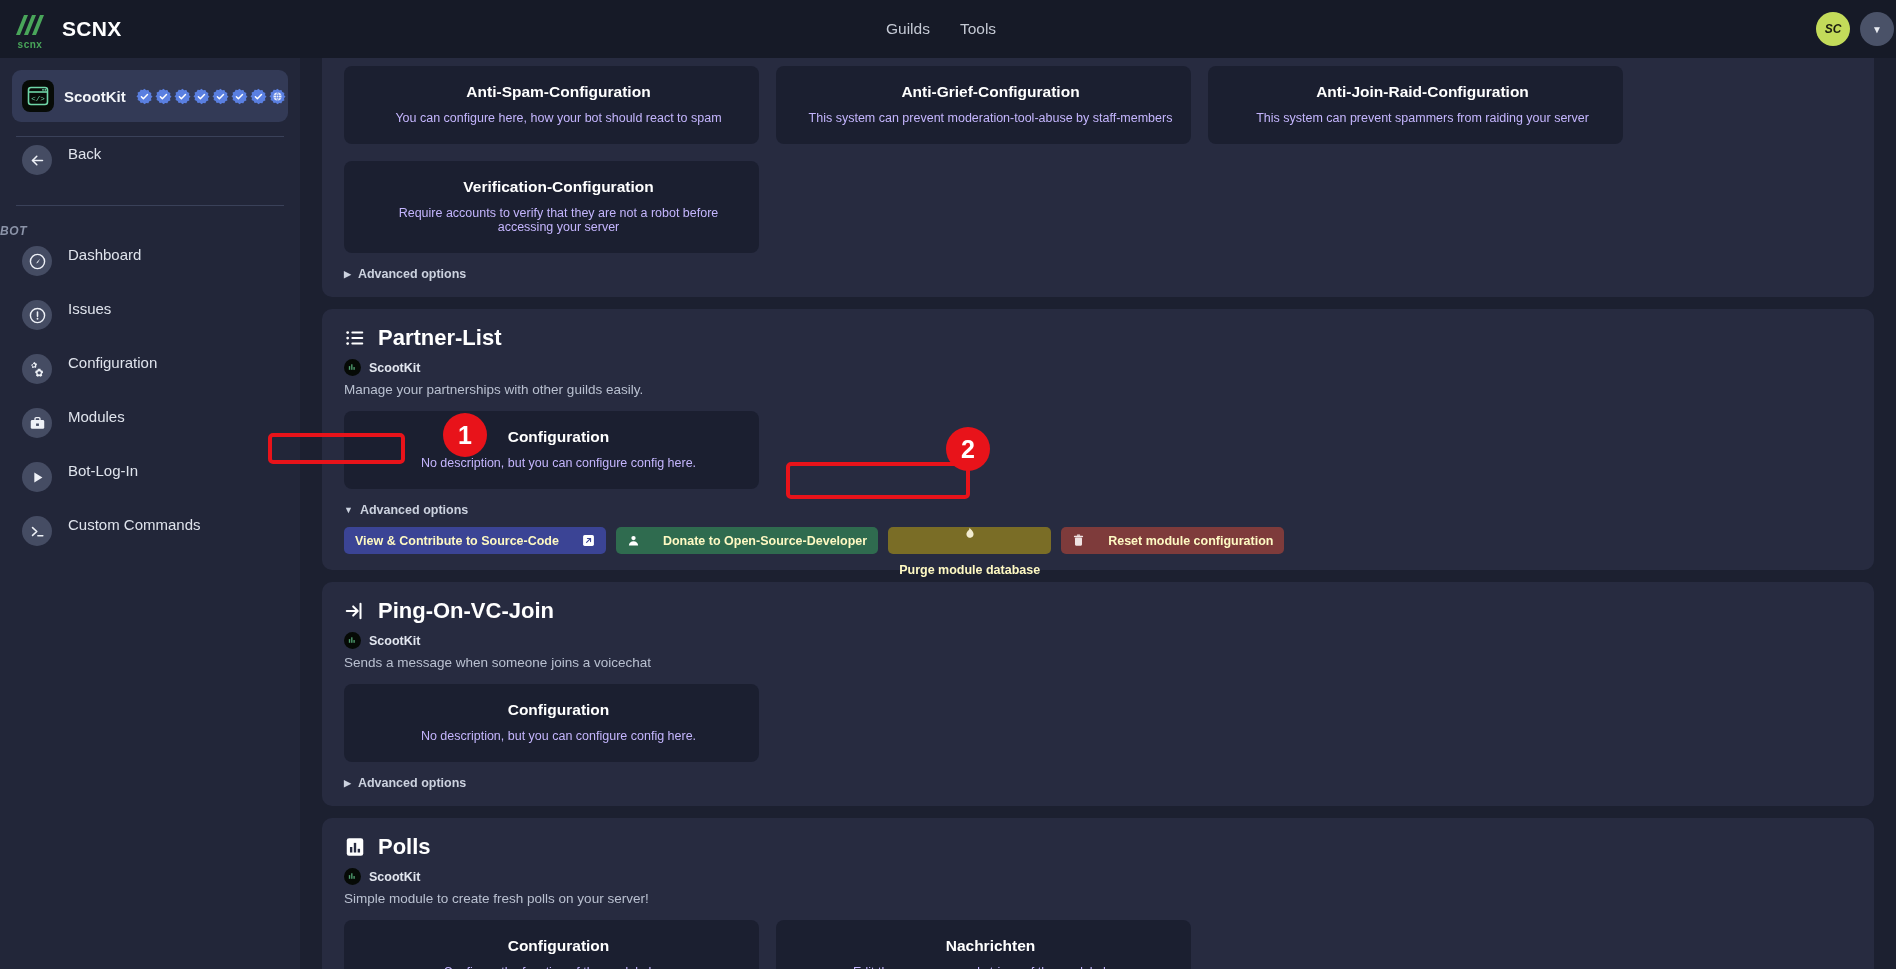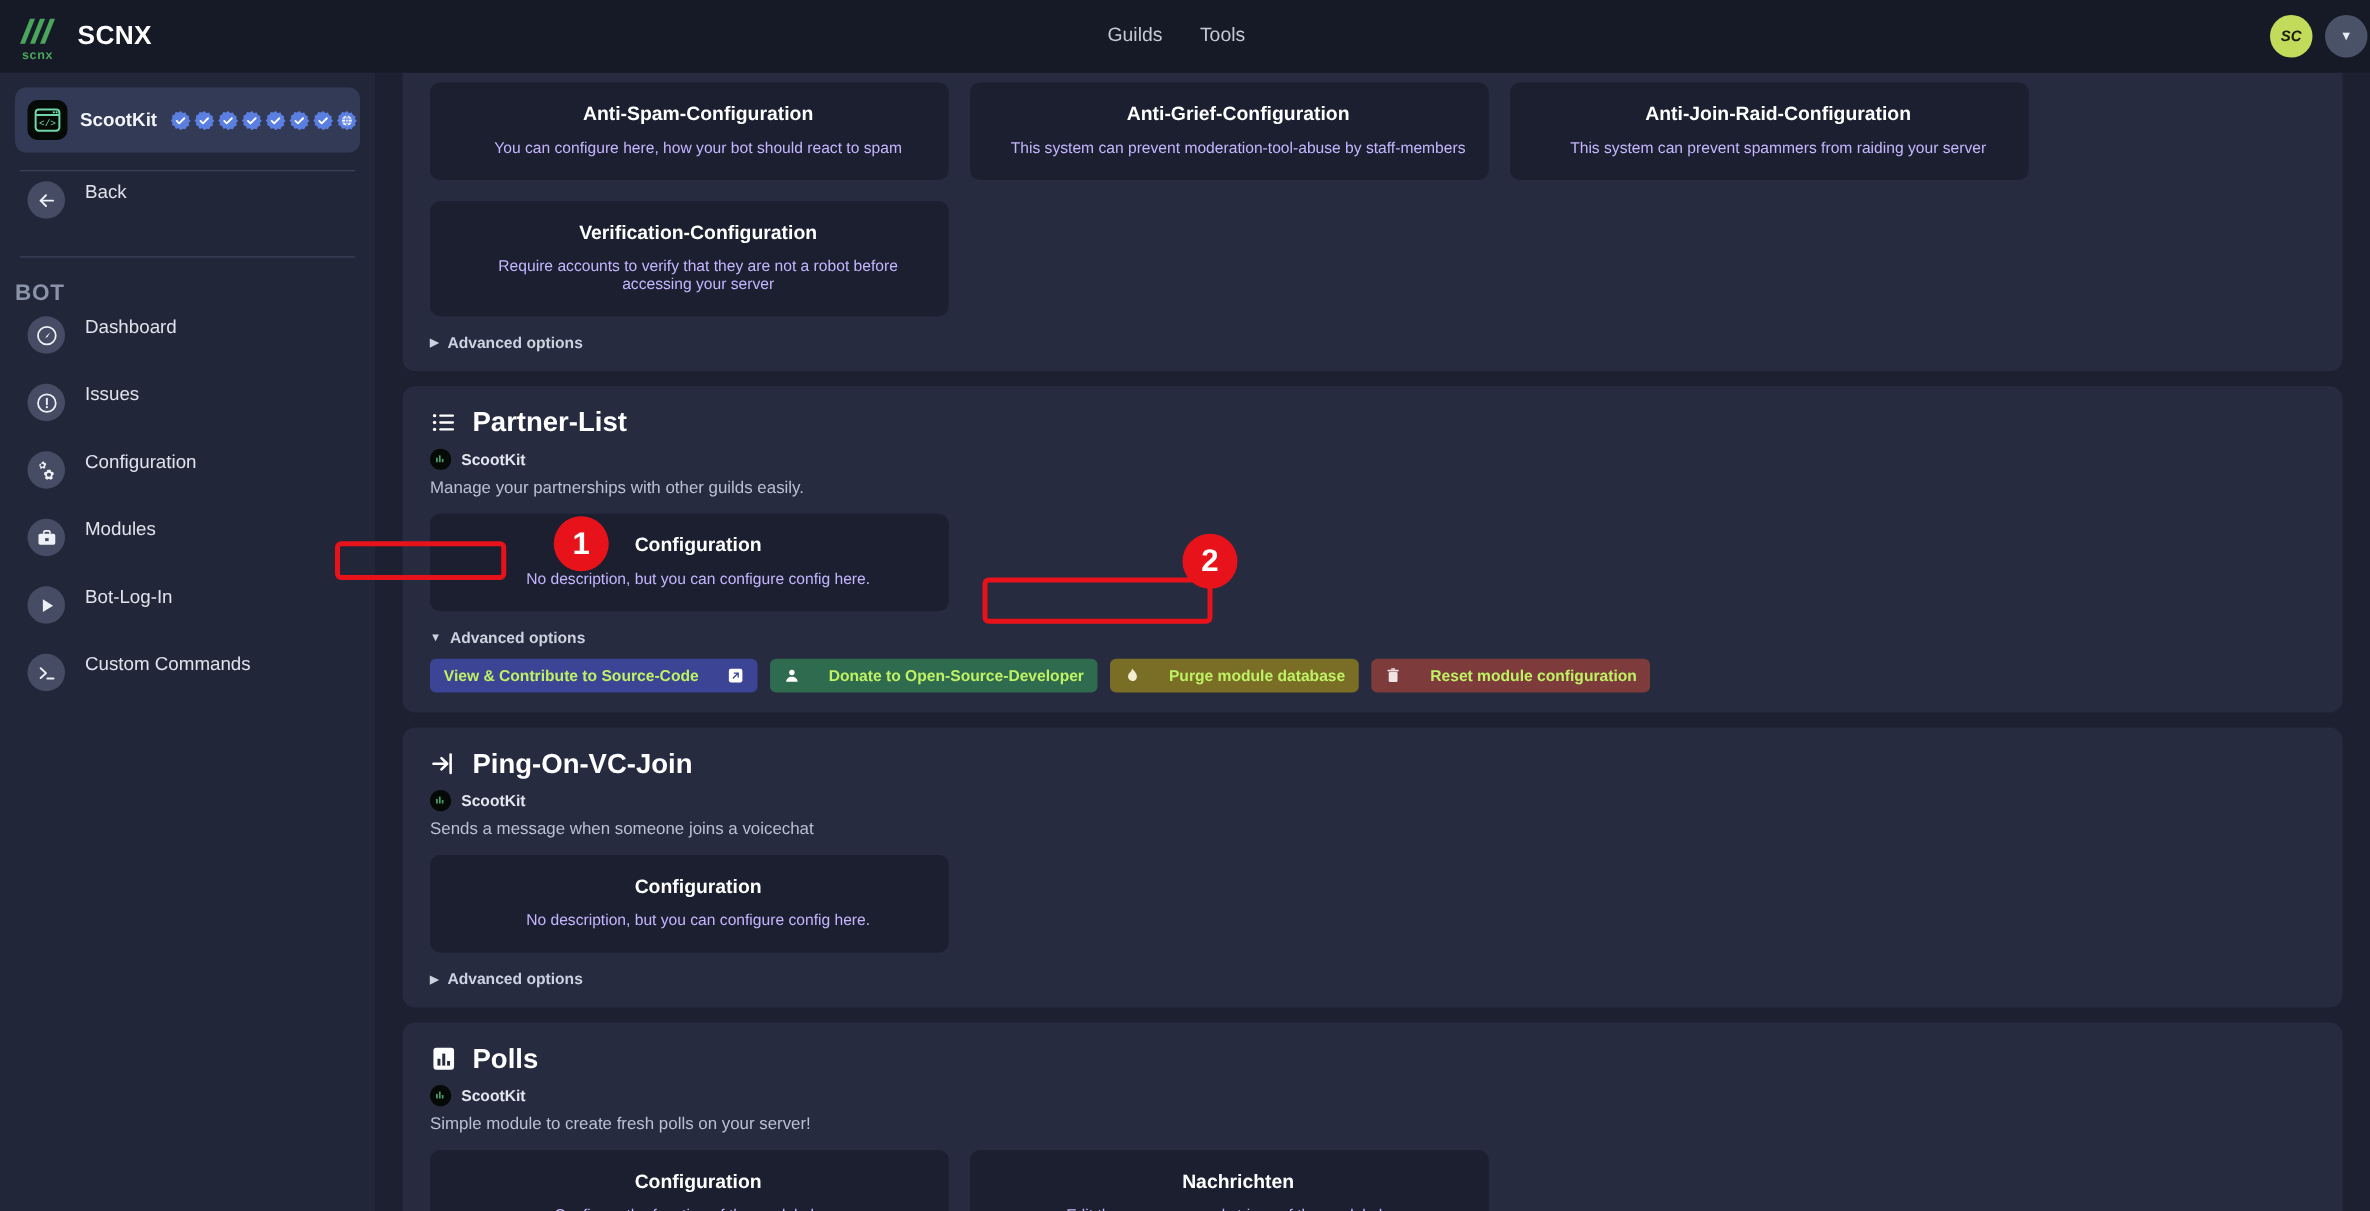--- a/index.html
+++ b/index.html
@@ -72,22 +72,22 @@
     display: flex; align-items: flex-start; gap: 16px;
     height: 46px; padding: 0 0 0 10px; margin: 8px 12px 0 12px;
     cursor: pointer; border-radius: 8px;
   }
   .nav-circle {
     width: 30px; height: 30px; border-radius: 50%; background: #454c63;
     display: flex; align-items: center; justify-content: center; flex: 0 0 auto;
   }
   .nav-label { font-size: 15px; color: #dfe3ec; font-weight: 400; }
   .nav-group-title {
-    font-size: 18px; color: #8b93a8; font-weight: 600;
-    letter-spacing: .6px; padding-left: 12px; margin-top: 18px;
+    font-size: 12px; color: #8b93a8; font-weight: 600;
+    letter-spacing: .6px; padding-left: 0; margin-top: 18px; font-style: italic;
   }
 
   
   .main {
     position: absolute; top: 58px; left: 300px;
     width: 1596px; height: 911px;
     background: #1c2030;
     overflow: hidden;
   }
   .module-card {
@@ -124,27 +124,27 @@
     display: flex; align-items: center; gap: 7px;
     font-size: 12.5px; color: #ccd2df; font-weight: 600;
     margin-top: 14px; cursor: pointer; width: fit-content;
   }
   .adv-caret { font-size: 9px; color: #ccd2df; }
 
   .adv-row { display: flex; gap: 10px; margin-top: 10px; flex-wrap: nowrap; }
   .abtn {
     display: flex; align-items: center; gap: 23px;
     height: 27px; padding: 0 11px; border-radius: 5px;
-    font-size: 12.5px; font-weight: 700; color: #bef264;
+    font-size: 12.5px; font-weight: 700; color: #fef9c3;
     border: none; cursor: pointer; white-space: nowrap;
     font-family: "Liberation Sans", sans-serif;
   }
   .abtn.src   { background: #3b4495; }
   .abtn.donate{ background: #2f6b4f; }
-  .abtn.purge { background: #7a6d26; }
+  .abtn.purge { background: #7a6d26; flex-direction: column; }
   .abtn.reset { background: #7e3b3b; }
   .abtn .bi { width: 13px; height: 13px; display: block; flex: 0 0 auto; }
 
   
   .anno-box {
     position: absolute; border: 4px solid #e8131a; border-radius: 5px;
     z-index: 60; pointer-events: none;
   }
   .anno-num {
     position: absolute; width: 44px; height: 44px; border-radius: 50%;

